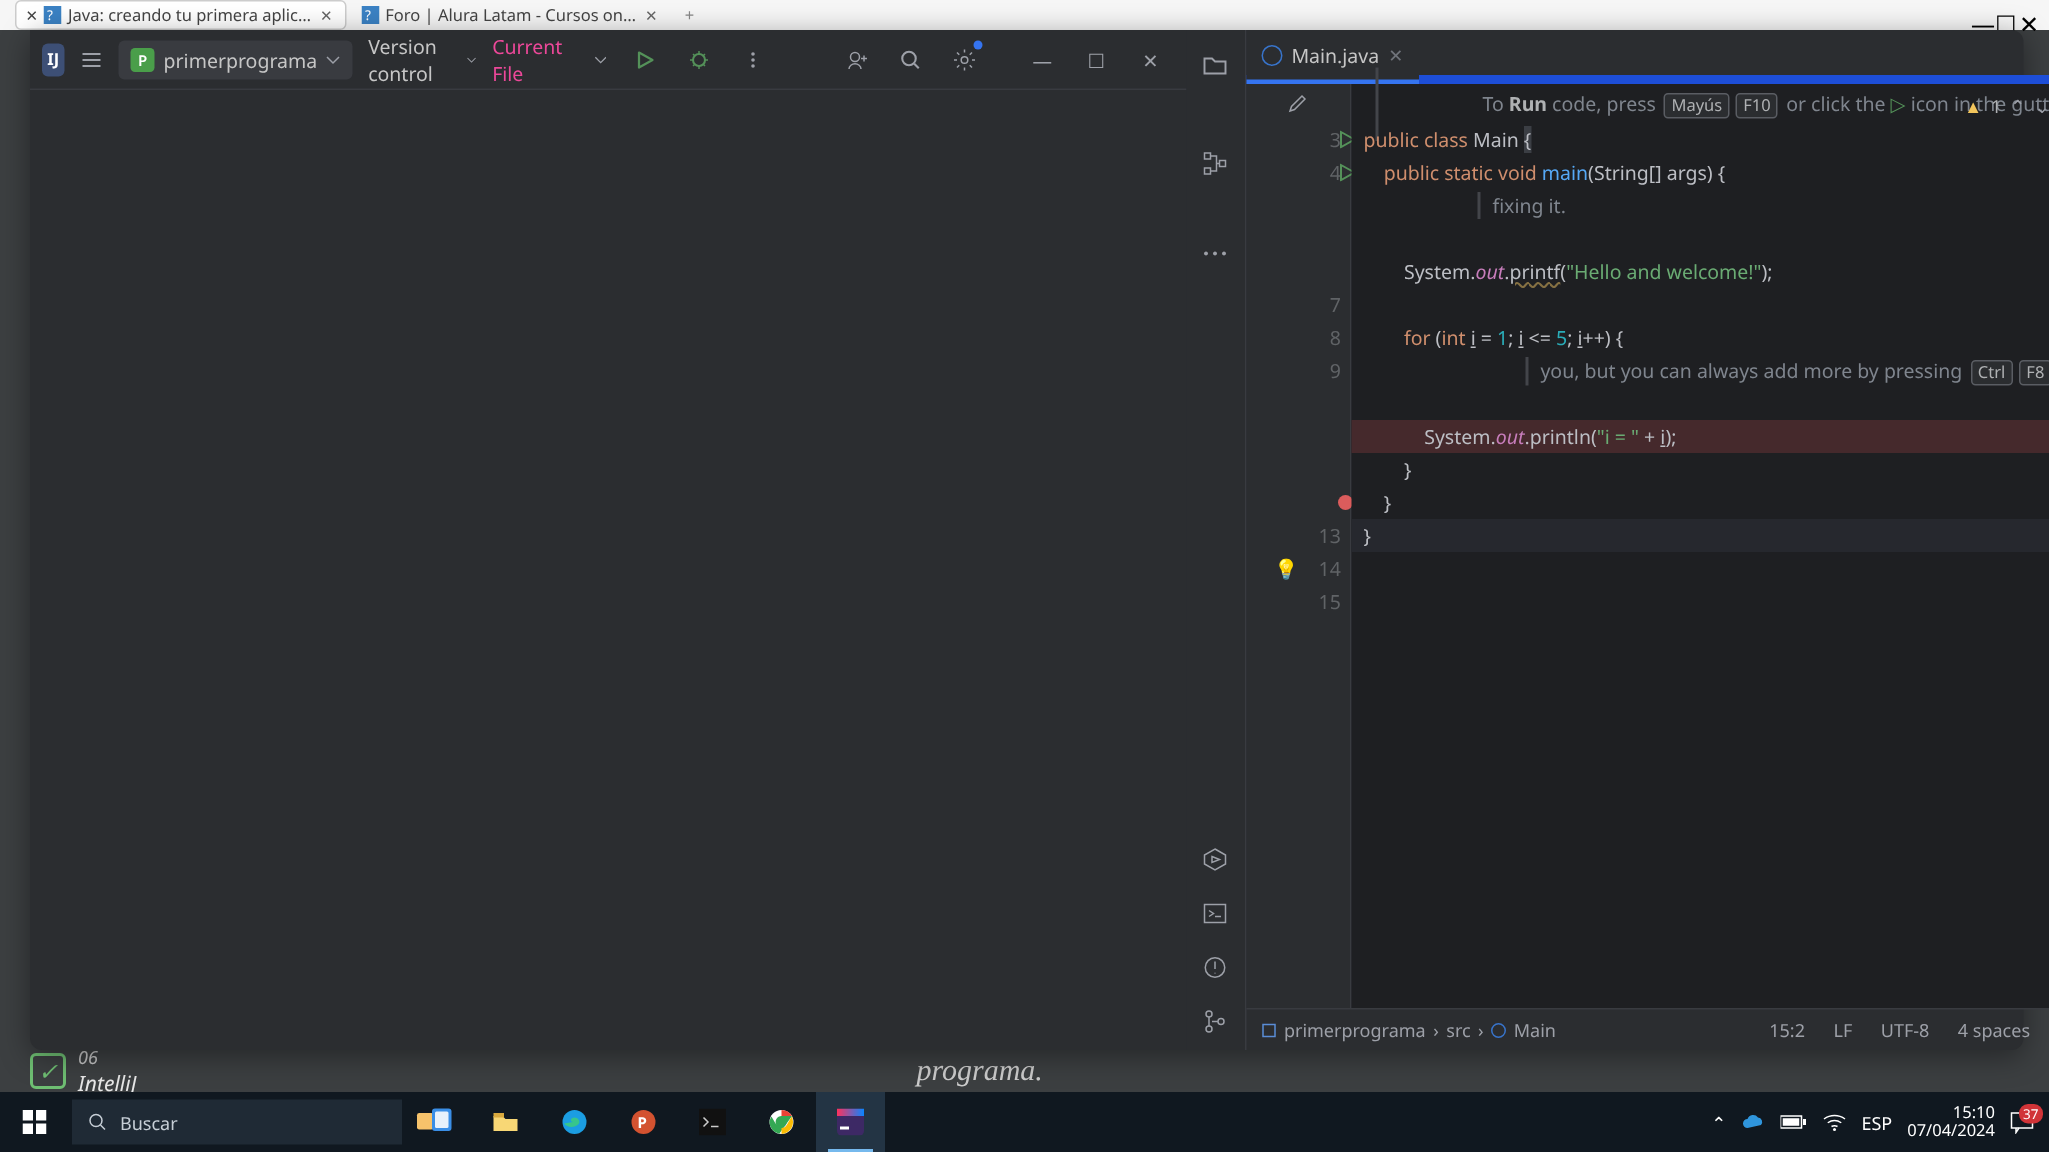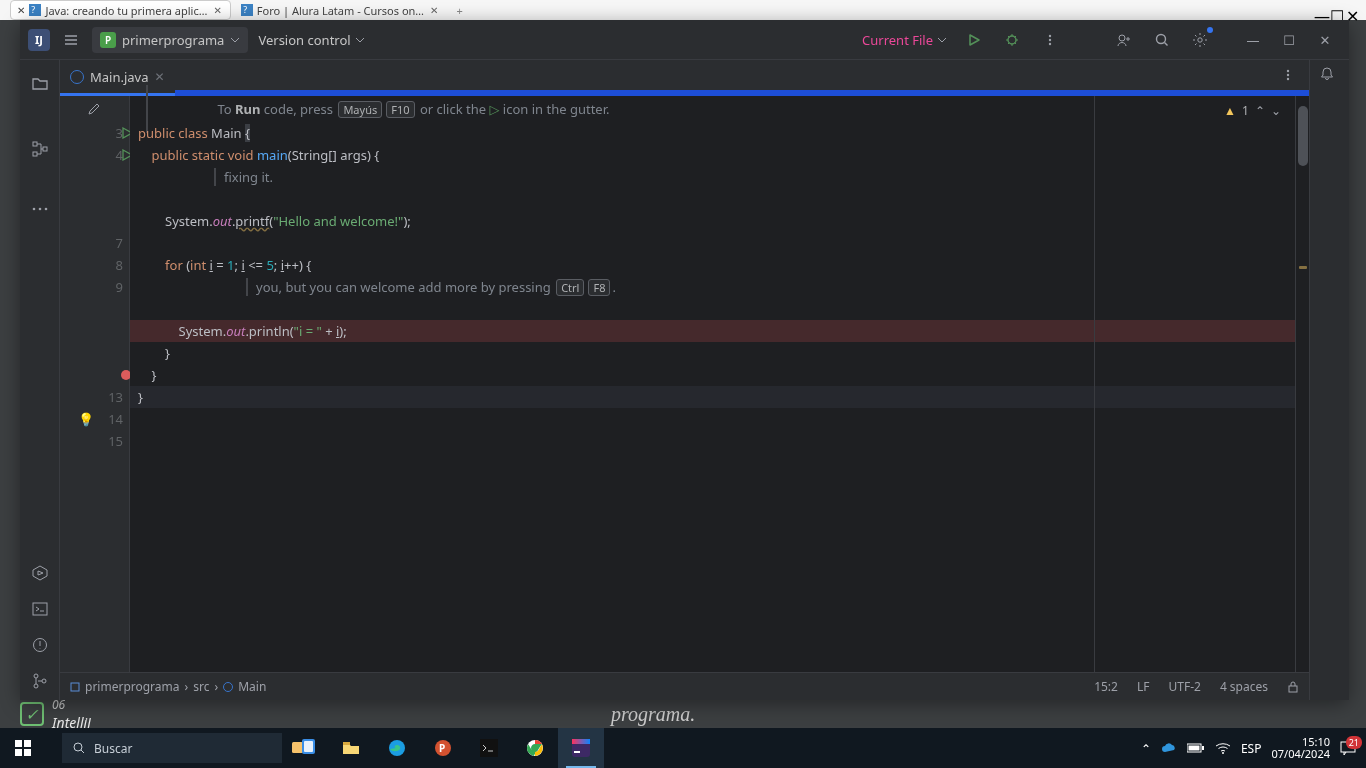--- a/index.html
+++ b/index.html
@@ -8,21 +8,21 @@
 
 .browser-strip { height: 20px; background: #f6f6f6; display:flex; align-items:center; padding-left:10px; gap:4px; }
 .btab { display:flex; align-items:center; padding:0 6px; height:20px; font-size:11px; color:#444; border-radius:4px; gap:4px; }
 .btab.active { background:#fff; border:1px solid #ccc;}
 .btab svg { width:12px;height:12px; }
 .btab .bx { font-size:10px; color:#666; padding:0 2px; }
 .browser-mini {margin-left:auto; display:flex; gap:6px; padding-right:10px;}
 .browser-mini span{width:10px;height:10px;display:inline-block;}
 
 
-.ide { position:absolute; top:20px; left:20px; width:1329px; height:680px; background:#2b2d30; display:flex; flex-direction:column; border-radius:8px; box-shadow:0 4px 20px rgba(0,0,0,.4);}
+.ide { position:absolute; top:20px; left:20px; width:1329px; height:680px; background:#2b2d30; display:flex; flex-direction:row; border-radius:8px; box-shadow:0 4px 20px rgba(0,0,0,.4);}
 
 
 .titlebar { height:40px; background:#2b2d30; display:flex; align-items:center; padding:0 8px; gap:10px; color:#9da0a8; font-size:13px; border-bottom:1px solid #393b40;}
 .ij-logo{width:22px;height:22px;background:#3d4f75;border-radius:4px;display:flex;align-items:center;justify-content:center;font-size:11px;font-weight:bold;color:#fff;}
 .ham{width:22px;height:22px;display:flex;align-items:center;justify-content:center;}
 .proj-chip{display:flex;align-items:center;height:26px;background:#393b40;border-radius:4px;padding:0 8px;gap:6px;font-size:13px;color:#c6c6c6;}
 .proj-chip .sq{width:16px;height:16px;background:#4a9e4a;border-radius:3px;display:flex;align-items:center;justify-content:center;font-size:10px;color:#fff;font-weight:600;}
 .vc{display:flex;align-items:center;gap:4px;color:#c6c6c6;font-size:13px;}
 .title-right{margin-left:auto;display:flex;align-items:center;gap:16px;}
 .runsel{display:flex;align-items:center;gap:4px;color:#ec4899;font-size:13px;}
@@ -94,21 +94,21 @@
 
 .backwin{position:absolute;top:700px;left:20px;right:20px;height:28px;color:#e8e8e8;font-size:16px;font-style:italic;display:flex;align-items:center;overflow:hidden;}
 .backwin .big{font-family:Georgia,serif;font-style:italic;font-size:20px;color:#ccc;}
 .backwin .lb{display:flex;align-items:center;gap:8px;}
 .backwin .lb .chk{width:24px;height:24px;border:2px solid #6fbf73;border-radius:4px;display:flex;align-items:center;justify-content:center;color:#6fbf73;}
 .backwin .num{font-size:12px;opacity:.8;}
 
 
 .taskbar{position:absolute;bottom:0;left:0;right:0;height:40px;background:#101820;display:flex;align-items:center;color:#fff;font-size:12px;}
 .start{width:46px;height:40px;display:flex;align-items:center;justify-content:center;}
-.searchbox{flex:0 0 auto;width:220px;height:30px;background:#1f2a35;border-radius:0;display:flex;align-items:center;gap:8px;padding:0 10px;color:#c6ced6;margin-left:16px;}
+.searchbox{flex:0 0 auto;width:220px;height:30px;background:#1f2a35;border-radius:0;display:flex;align-items:center;gap:8px;padding:0 10px;color:#c6ced6;margin-left:2px;}
 .tbicons{display:flex;align-items:center;height:40px;}
 .tbicons .app{width:46px;height:40px;display:flex;align-items:center;justify-content:center;position:relative;}
 .tbicons .app.active{background:#233444;}
 .tbicons .app.active::after{content:"";position:absolute;bottom:0;left:8px;right:8px;height:2px;background:#76b9ed;}
 .tray{margin-left:auto;display:flex;align-items:center;gap:10px;padding-right:10px;}
 .tray .clock{text-align:right;line-height:1.1;font-size:11px;}
 .tray .badge{position:relative;}
 .tray .badge .bn{position:absolute;top:-4px;right:-6px;background:#d13438;color:#fff;font-size:9px;border-radius:6px;padding:0 3px;}
 
 svg{display:block;}
@@ -383,21 +383,21 @@
 
              <div class="line"><span style="width:68px;"></span><div class="hint-block hint"><span>fixing it.</span></div></div>
              <div class="line"></div>
 
              <div class="line"><span>        System.</span><span class="tok-out">out</span><span>.</span><span class="tok-u">printf</span><span>(</span><span class="tok-str">"Hello and welcome!"</span><span>);</span></div>
 
              <div class="line"></div>
 
              <div class="line"><span class="tok-k">        for </span><span>(</span><span class="tok-k">int </span><span style="text-decoration:underline;">i</span><span> = </span><span class="tok-num">1</span><span>; </span><span style="text-decoration:underline;">i</span><span> &lt;= </span><span class="tok-num">5</span><span>; </span><span style="text-decoration:underline;">i</span><span>++) {</span></div>
 
-             <div class="line"><span style="width:100px;"></span><div class="hint-block hint"><span>you, but you can welcome add more by pressing </span><span class="kb">Ctrl</span><span class="kb">F8</span><span>.</span></div></div>
+             <div class="line"><span style="width:100px;"></span><div class="hint-block hint"><span>you, but you can always add more by pressing </span><span class="kb">Ctrl</span><span class="kb">F8</span><span>.</span></div></div>
              <div class="line"></div>
 
              <div class="line bp-line"><span>            System.</span><span class="tok-out">out</span><span>.println(</span><span class="tok-str">"i = "</span><span> + </span><span style="text-decoration:underline;">i</span><span>);</span></div>
 
              <div class="line"><span>        }</span></div>
 
              <div class="line"><span>    }</span></div>
 
              <div class="line cur"><span>}</span></div>
           </div>
@@ -419,21 +419,21 @@
           <span>primerprograma</span>
           <span>›</span>
           <span>src</span>
           <span>›</span>
           <span class="ci" style="width:10px;height:10px;border-radius:50%;border:1.3px solid #3874cb;display:inline-block;"></span>
           <span>Main</span>
         </span>
         <span class="r">
           <span>15:2</span>
           <span>LF</span>
-          <span>UTF-2</span>
+          <span>UTF-8</span>
           <span>4 spaces</span>
           <span>
             <svg width="12" height="12" viewBox="0 0 12 12">
                 <rect x="2" y="5" width="8" height="6" fill="none" stroke="#9da0a8"></rect>
                 <path d="M4 5V3a2 2 0 014 0v2" fill="none" stroke="#9da0a8"></path>
               </svg>
           </span>
         </span>
       </div>
     </div>
@@ -544,16 +544,16 @@
     <span>ESP</span>
     <div class="clock">
       <div>15:10</div>
       <div>07/04/2024</div>
     </div>
     <span class="badge">
       <svg width="16" height="16" viewBox="0 0 16 16">
           <rect x="1" y="2" width="14" height="10" fill="none" stroke="#fff"></rect>
           <path d="M6 12l-2 3v-3" fill="none" stroke="#fff"></path>
         </svg>
-      <span class="bn">21</span>
+      <span class="bn">37</span>
     </span>
   </div>
 </div>
 
 </body></html>

